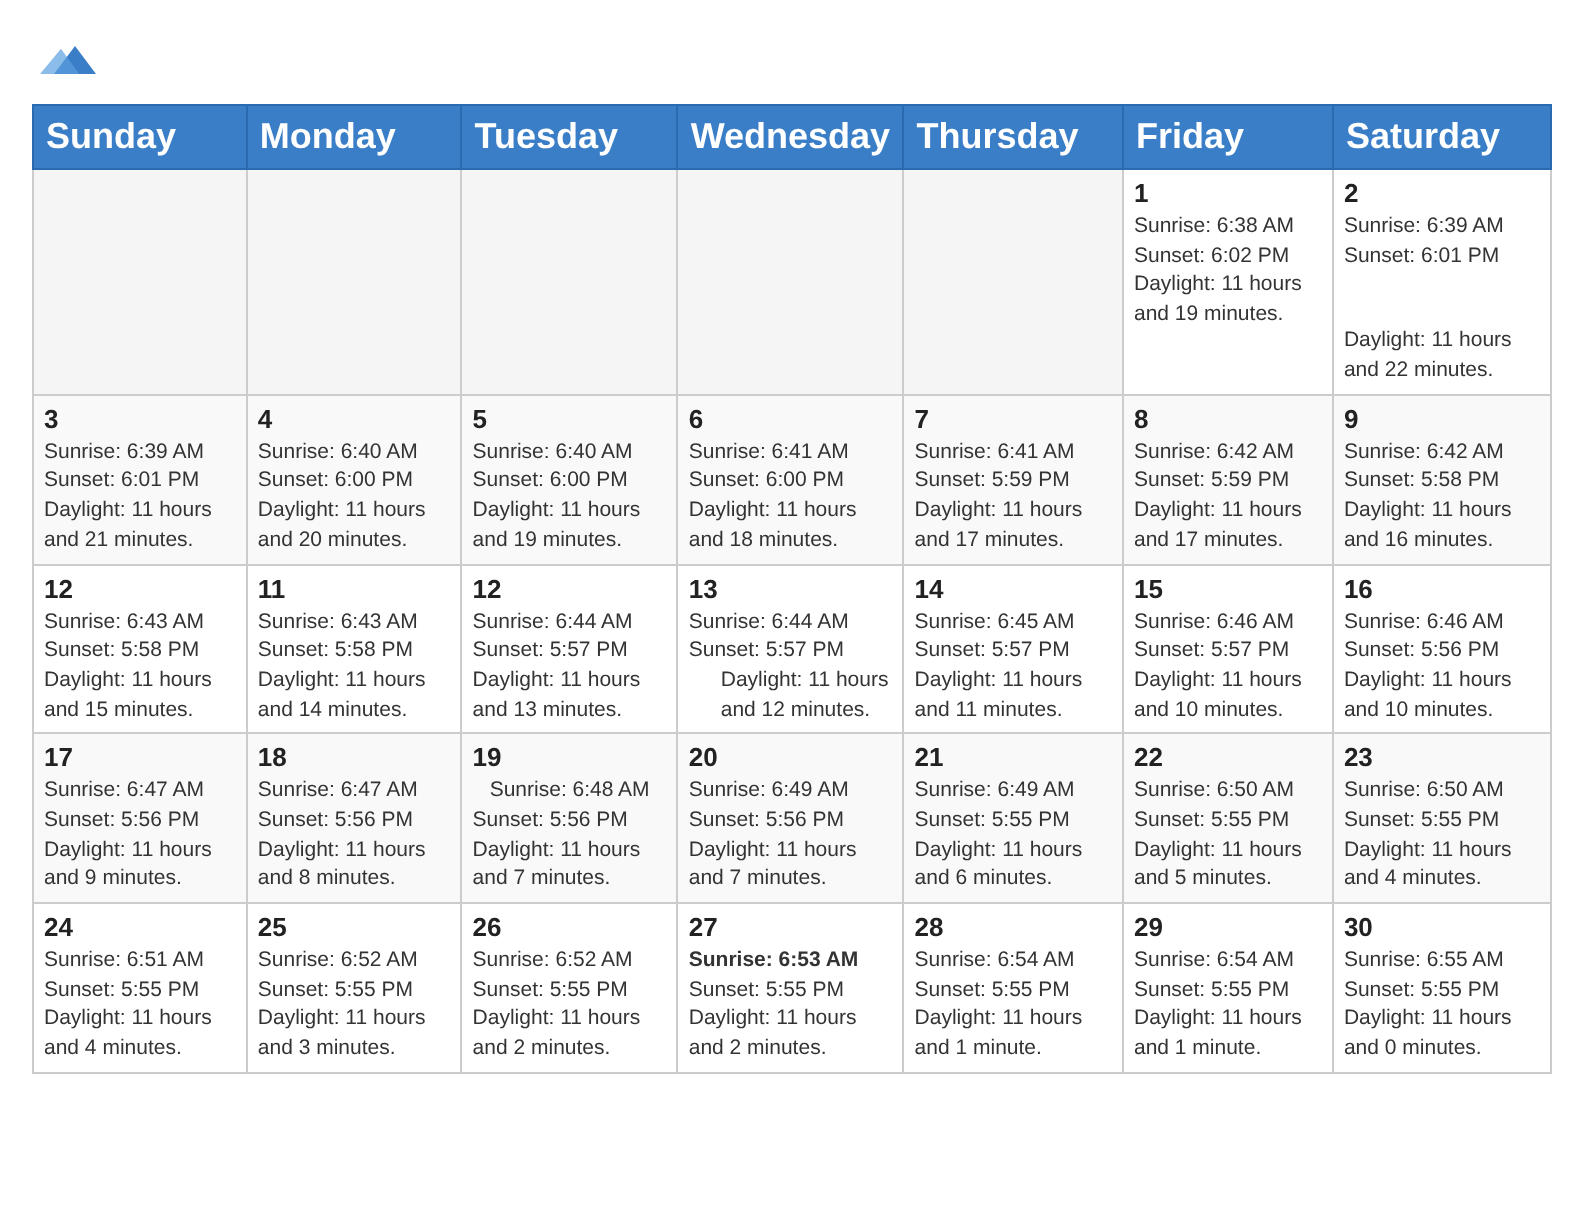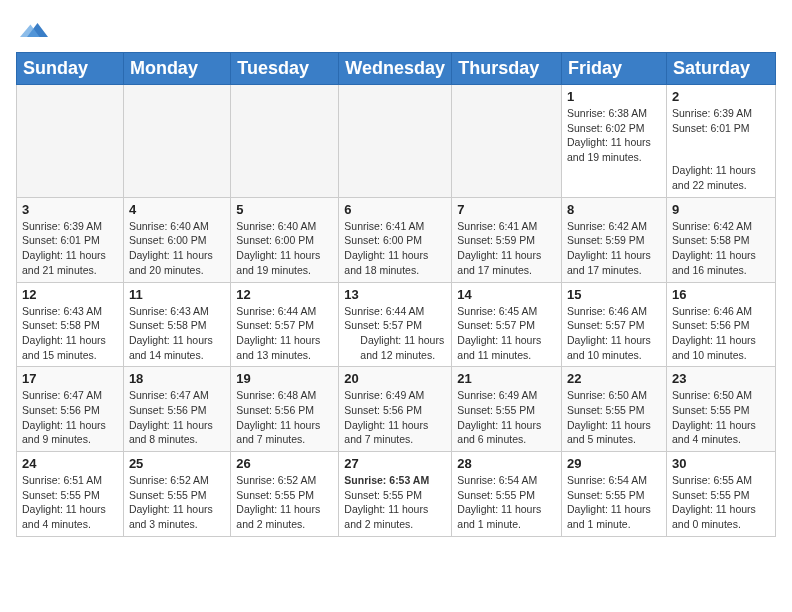--- a/index.html
+++ b/index.html
@@ -278,21 +278,21 @@
           <span class="day-number">18</span>
           <div class="day-info">
             <span style="display: block;">Sunrise: 6:47 AM</span>
             <span style="display: block;">Sunset: 5:56 PM</span>
             <span style="display: block;">Daylight: 11 hours and 8 minutes.</span>
           </div>
         </td>
         <td>
           <span class="day-number">19</span>
           <div class="day-info">
-            <span style="display: block;">Sunrise: 6:48 AM</span>
+            <span style="display: block; text-align: center;">Sunrise: 6:48 AM</span>
             <span style="display: block;">Sunset: 5:56 PM</span>
             <span style="display: block;">Daylight: 11 hours and 7 minutes.</span>
           </div>
         </td>
         <td>
           <span class="day-number">20</span>
           <div class="day-info">
             <span style="display: block;">Sunrise: 6:49 AM</span>
             <span style="display: block;">Sunset: 5:56 PM</span>
             <span style="display: block;">Daylight: 11 hours and 7 minutes.</span>

